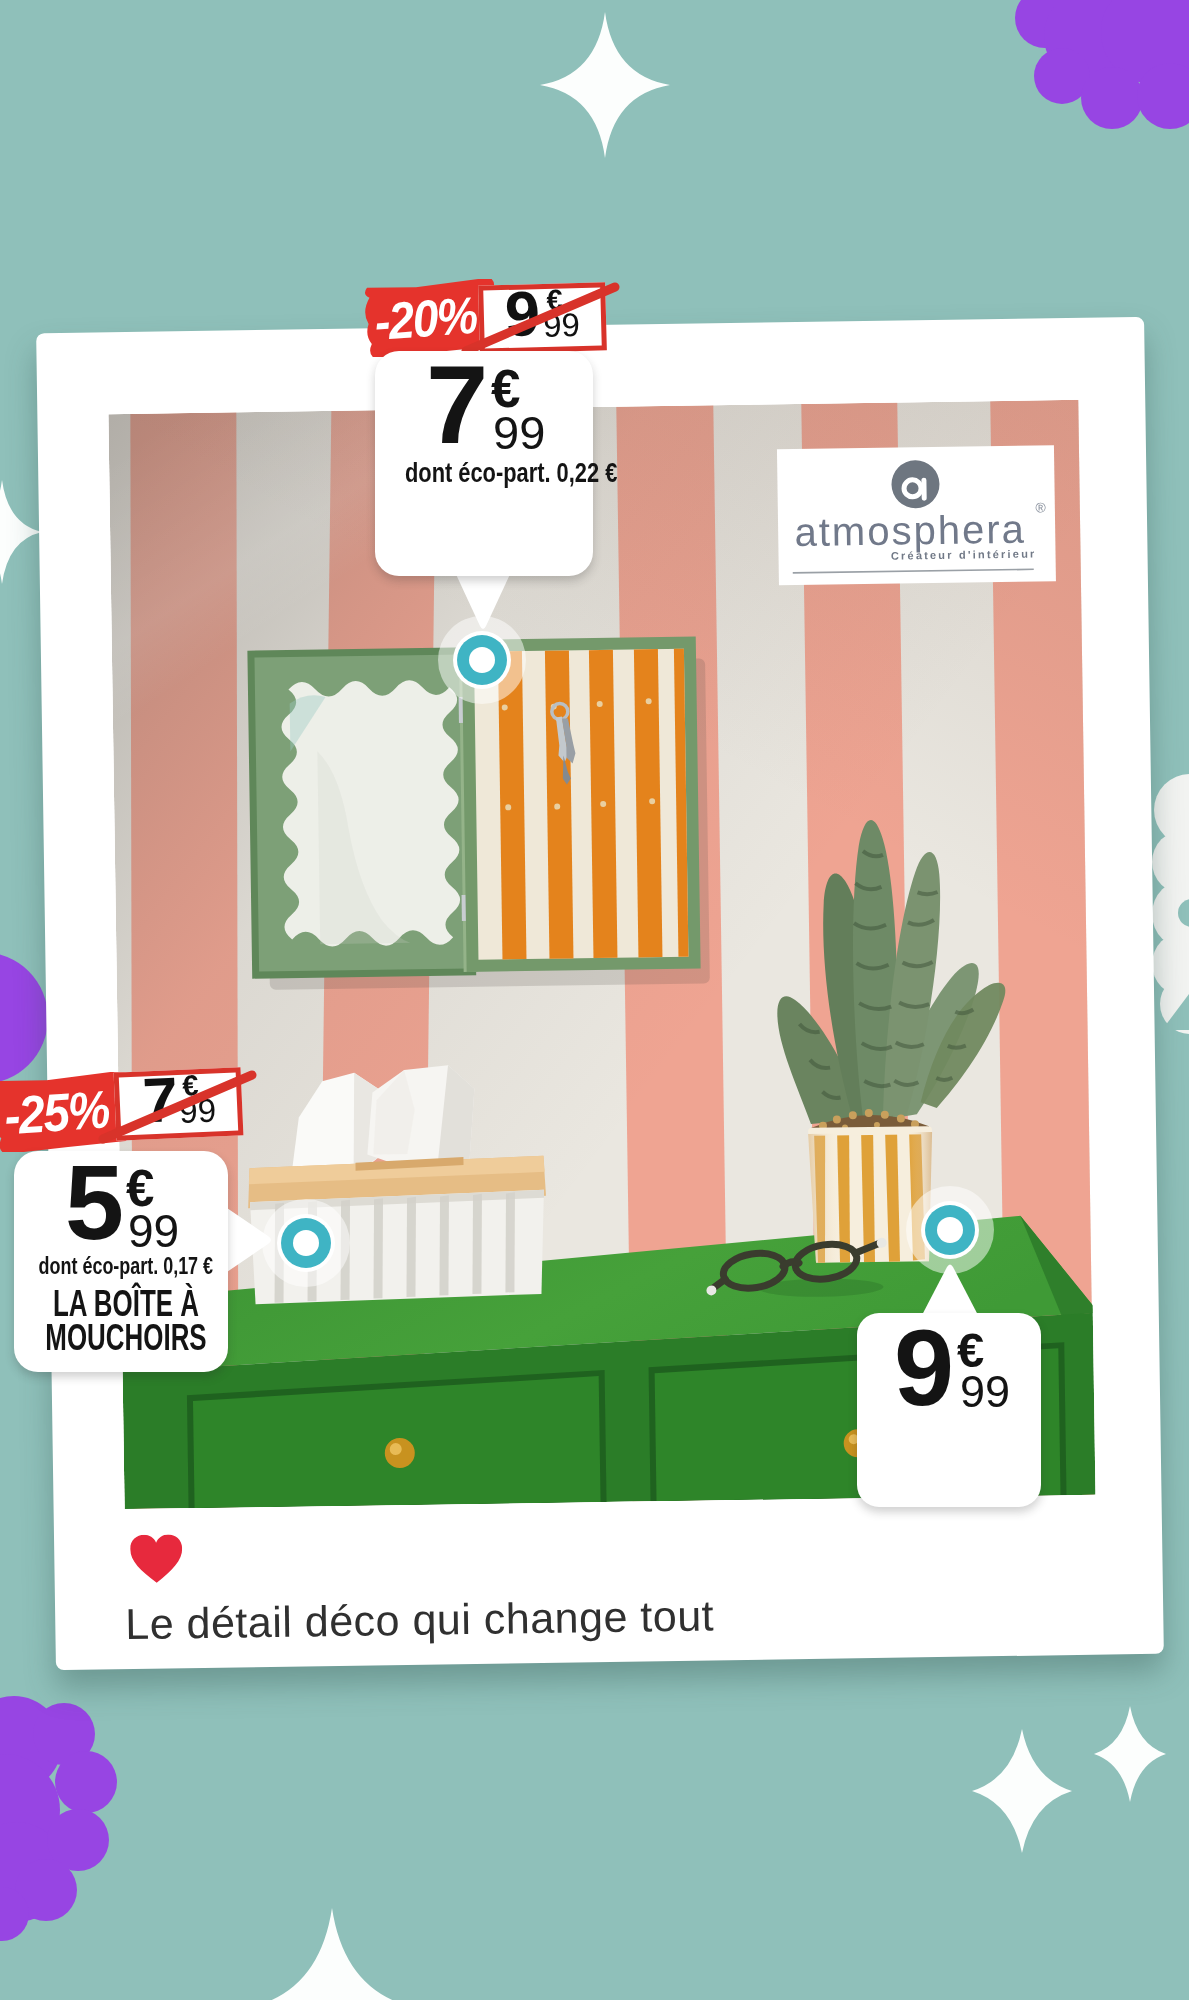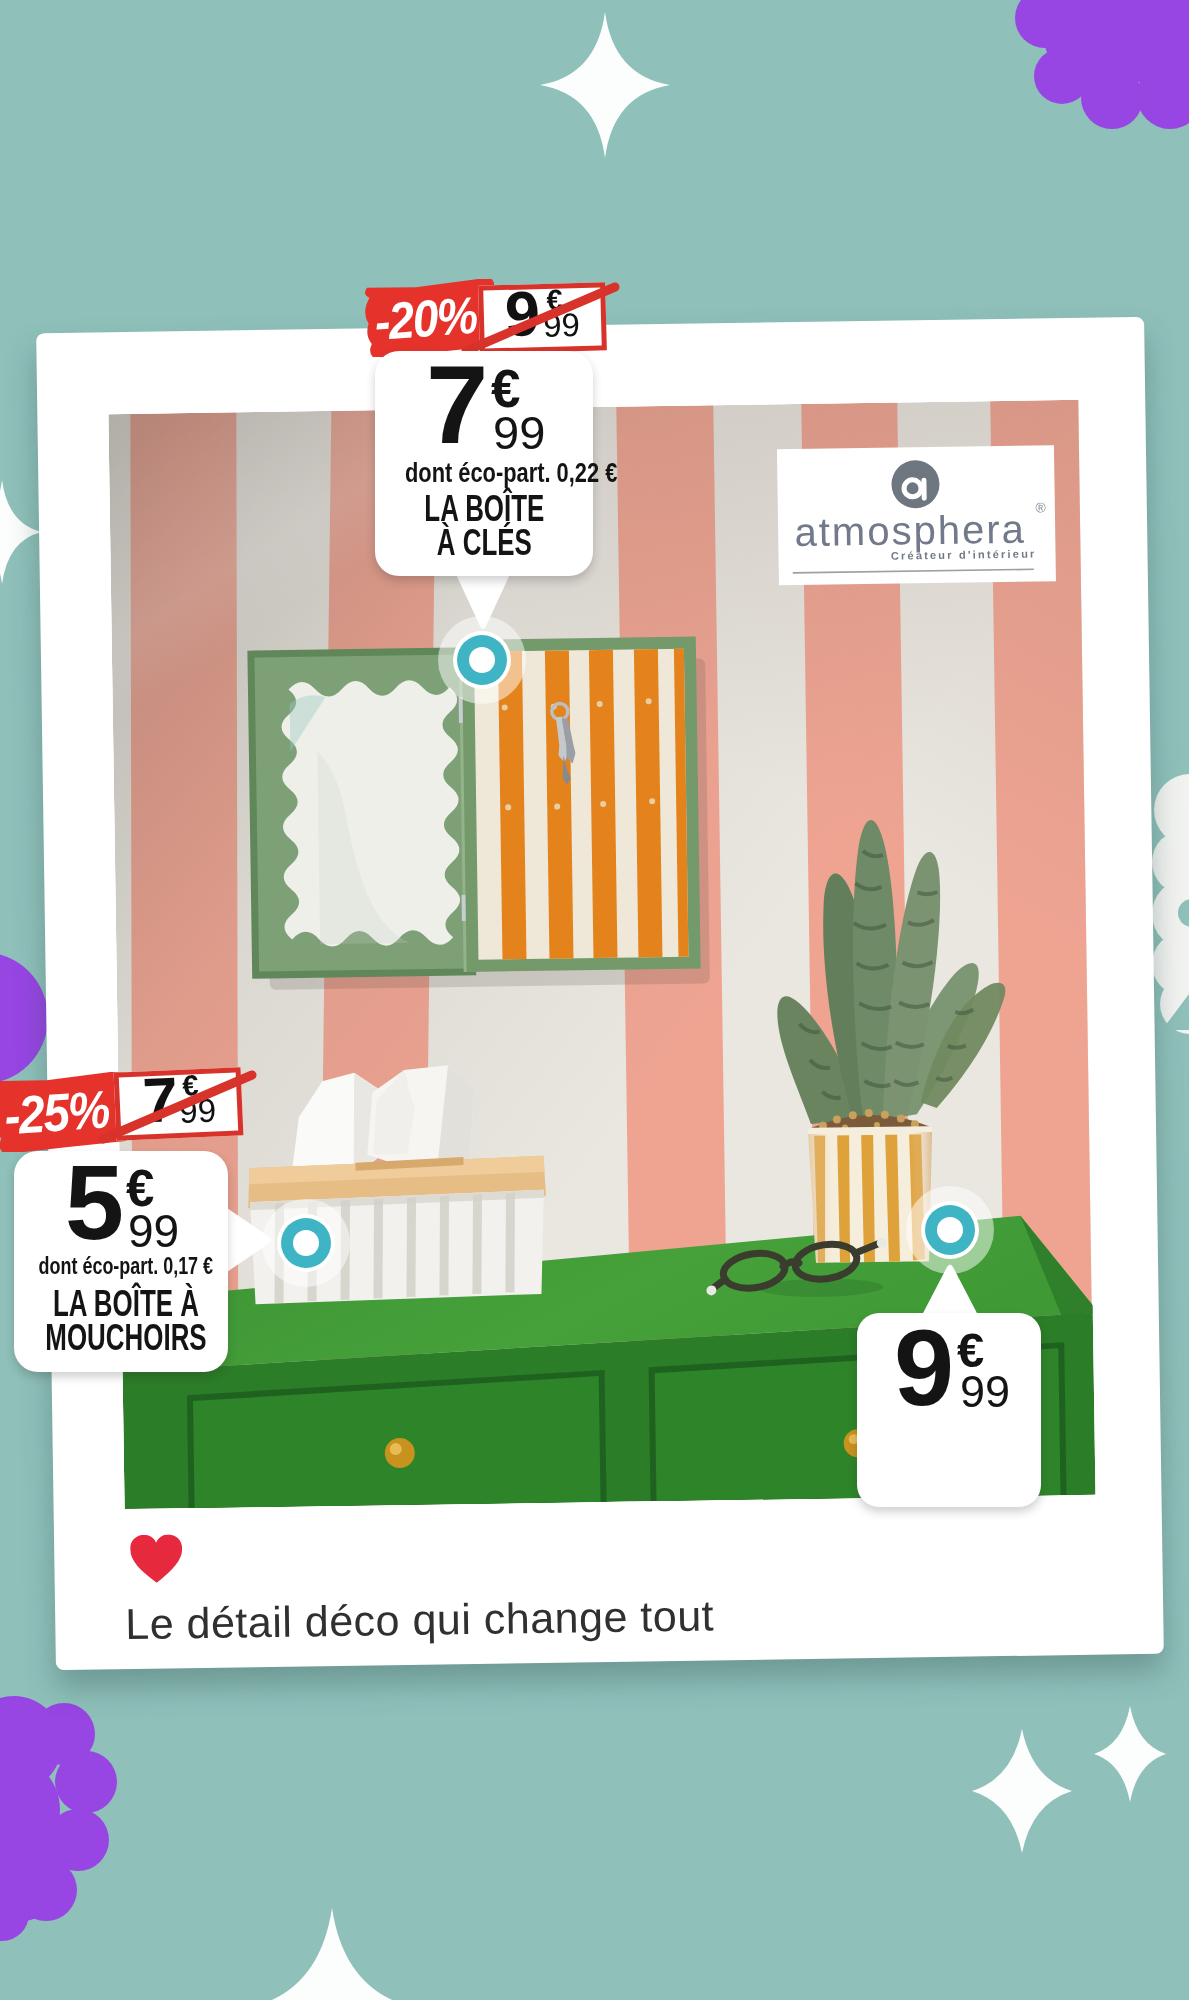--- a/index.html
+++ b/index.html
@@ -329,21 +329,20 @@
 
 <svg class="abs" style="left:452px;top:570px" width="62" height="64" viewBox="0 0 62 64">
   <path fill="#ffffff" d="M2 0 L60 0 L34 56 Q31 62 28 56 Z"></path>
 </svg>
 <div class="abs" style="left:375px;top:351px;width:218px;height:225px;background:#ffffff;border-radius:24px;box-shadow:0 5px 10px rgba(40,40,40,0.22);"></div>
 <div class="abs" style="left:375px;top:351px;width:218px;height:225px;color:#141414;">
   <span class="abs" style="left:51px;top:-11px;font-size:112px;font-weight:bold;">7</span>
   <span class="abs" style="left:116px;top:7px;font-size:53px;font-weight:bold;">€</span>
   <span class="abs" style="left:118px;top:54px;font-size:47px;">99</span>
   <div class="abs" style="left:0;top:106px;width:218px;text-align:center;font-size:28px;font-weight:bold;"><span style="transform:scaleX(0.78)" class="cond">dont éco-part. 0,22 €</span></div>
-  <div class="abs" style="left:0;top:141px;width:218px;text-align:center;font-size:36px;font-weight:bold;line-height:34px;"><span class="cond2">LA BOÎTE<br>À CLÉS</span></div>
 </div>
 
 <svg class="abs" style="left:-10px;top:1072px" width="142" height="80" viewBox="0 0 150 86">
   <path fill="#e5332c" transform="rotate(-4 75 43)" d="M10 16 Q2 12 8 5 L62 8 L144 3 Q151 9 146 17 Q151 29 146 39 Q153 51 147 63 Q151 73 142 79 L80 81 L12 84 Q3 78 9 67 Q2 57 7 45 Q0 31 10 16 Z"></path>
   <text x="70" y="63" transform="rotate(-4 75 43)" text-anchor="middle" font-family="Liberation Sans,sans-serif" font-weight="bold" font-style="italic" font-size="57" fill="#ffffff" letter-spacing="-2" textLength="112" lengthAdjust="spacingAndGlyphs">-25%</text>
 </svg>
 
 <div class="abs" style="left:115px;top:1070px;width:127px;height:68px;transform:rotate(-2.5deg);">
   <div class="abs" style="left:0;top:0;width:117px;height:58px;background:#ffffff;border:5px solid #d8332a;"></div>
   <span class="abs" style="left:28px;top:-7px;font-size:63px;font-weight:bold;color:#111;">7</span>

